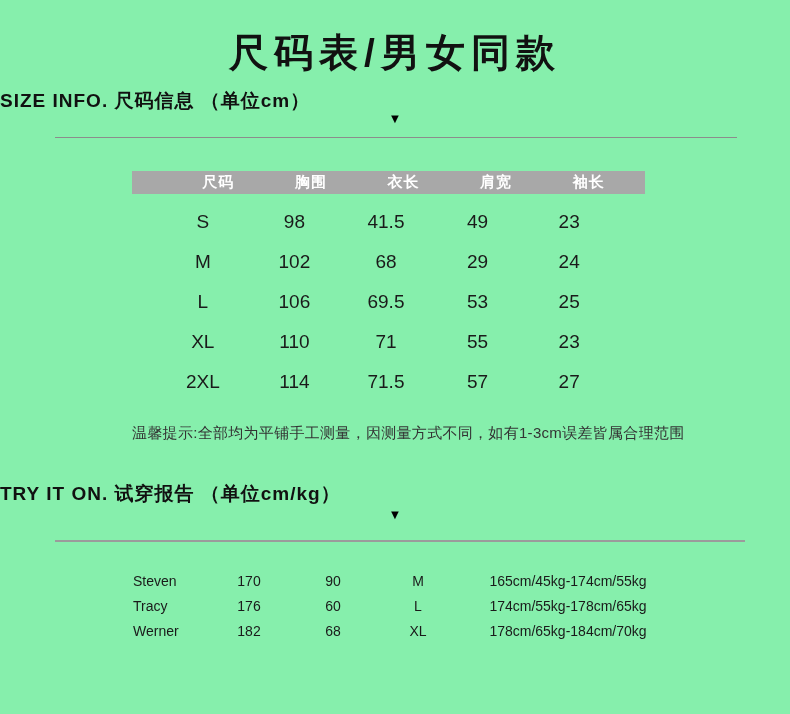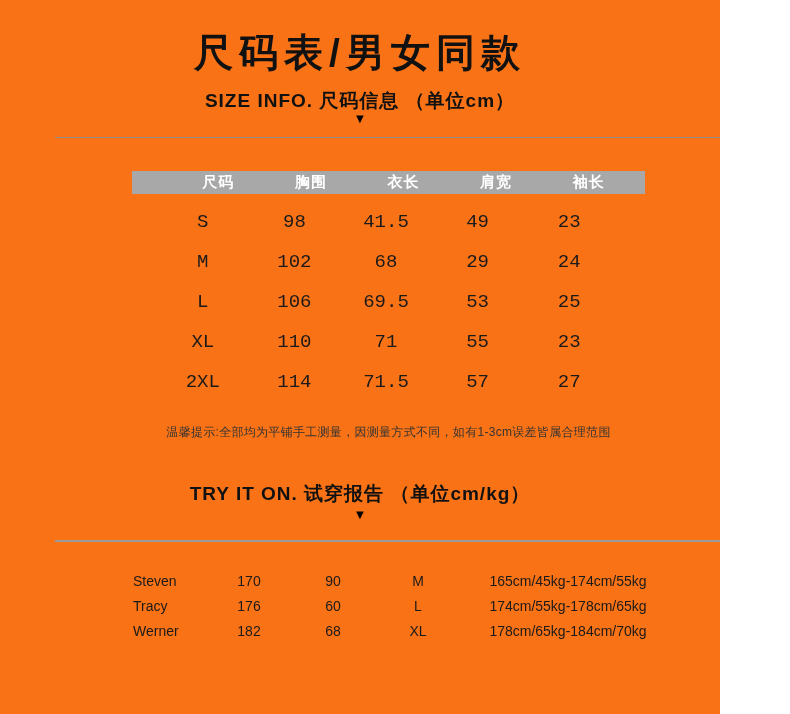--- a/index.html
+++ b/index.html
@@ -1,38 +1,37 @@
 <!DOCTYPE html>
 <html><head>
 <meta charset="utf-8">
 <style>
   html, body { margin: 0; padding: 0; background: #ffffff; }
   .page {
     position: relative;
-    width: 720px;
+    width: 790px;
     height: 714px;
-    background: #f97316;
+    background: #86efac;
     font-family: "Liberation Sans", "DejaVu Sans", sans-serif;
     color: #1a1a1a;
     overflow: hidden;
   }
   .page-title {
     position: absolute;
     top: 26px; left: 0; width: 100%;
     text-align: center;
     font-size: 39px;
     font-weight: bold;
     letter-spacing: 6px;
     color: #111111;
     white-space: nowrap;
   }
   .section-heading {
     position: absolute;
     left: 0; width: 100%;
-    text-align: center;
     font-size: 19px;
     font-weight: bold;
     letter-spacing: 1px;
     color: #111111;
     white-space: nowrap;
   }
   .heading-size { top: 88px; }
   .heading-tryon { top: 481px; }
   .down-arrow {
     position: absolute;
@@ -49,21 +48,21 @@
     left: 55px;
     border: none;
     margin: 0;
   }
   .rule1 { top: 137px; width: 682px; border-top: 1px solid #8c8c8c; }
   .rule2 { top: 540px; width: 690px; border-top: 2px solid #9b9b9b; }
 
   
   .size-table {
     position: absolute;
-    top: 171px; left: 132px; width: 513px; font-family: Liberation Mono, monospace;
+    top: 171px; left: 132px; width: 513px;
   }
   .size-table-header {
     display: flex;
     align-items: center;
     height: 23px;
     background: #a8a8a8;
     padding: 0 10px 0 40px;
   }
   .size-table-header span {
     flex: 1;
@@ -84,21 +83,21 @@
     flex: 1;
     text-align: center;
     font-size: 19px;
     color: #1a1a1a;
     white-space: nowrap;
   }
   .size-note {
     position: absolute;
     top: 424px; left: 132px; width: 513px;
     text-align: center;
-    font-size: 12px;
+    font-size: 15px;
     color: #333333;
     letter-spacing: 0.3px;
     white-space: nowrap;
   }
 
   
   .tryon-table {
     position: absolute;
     top: 568px; left: 133px; width: 545px;
     font-size: 14px;

